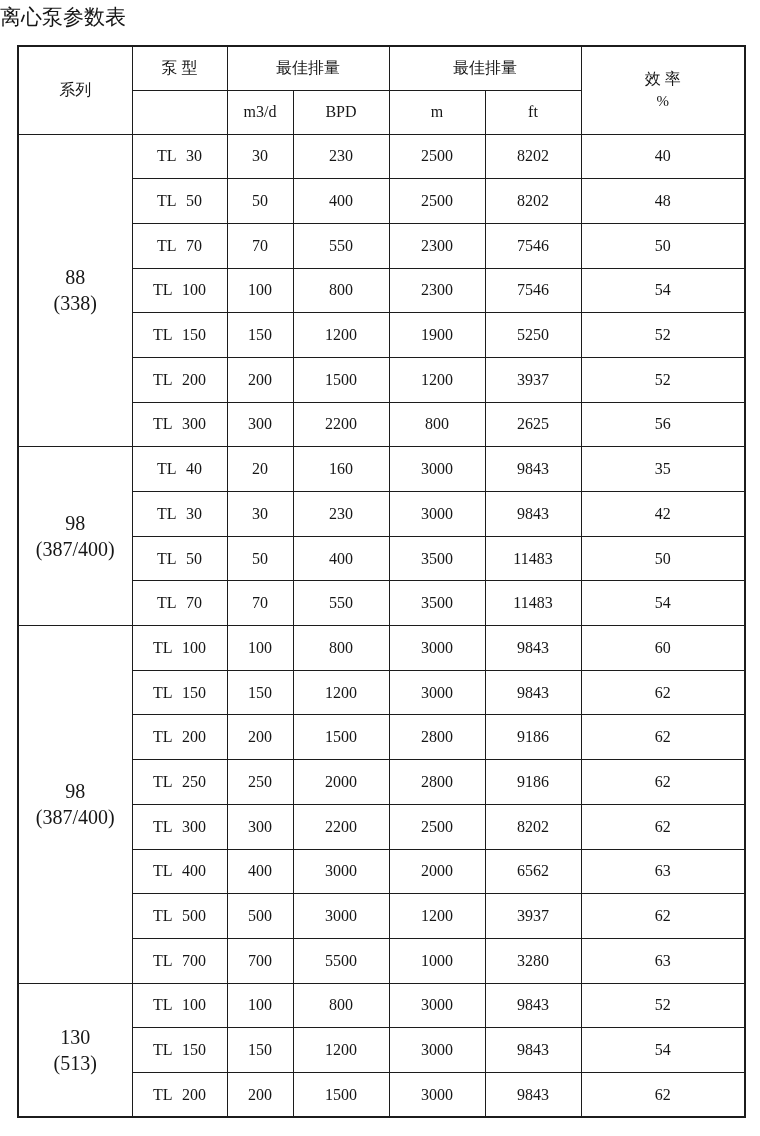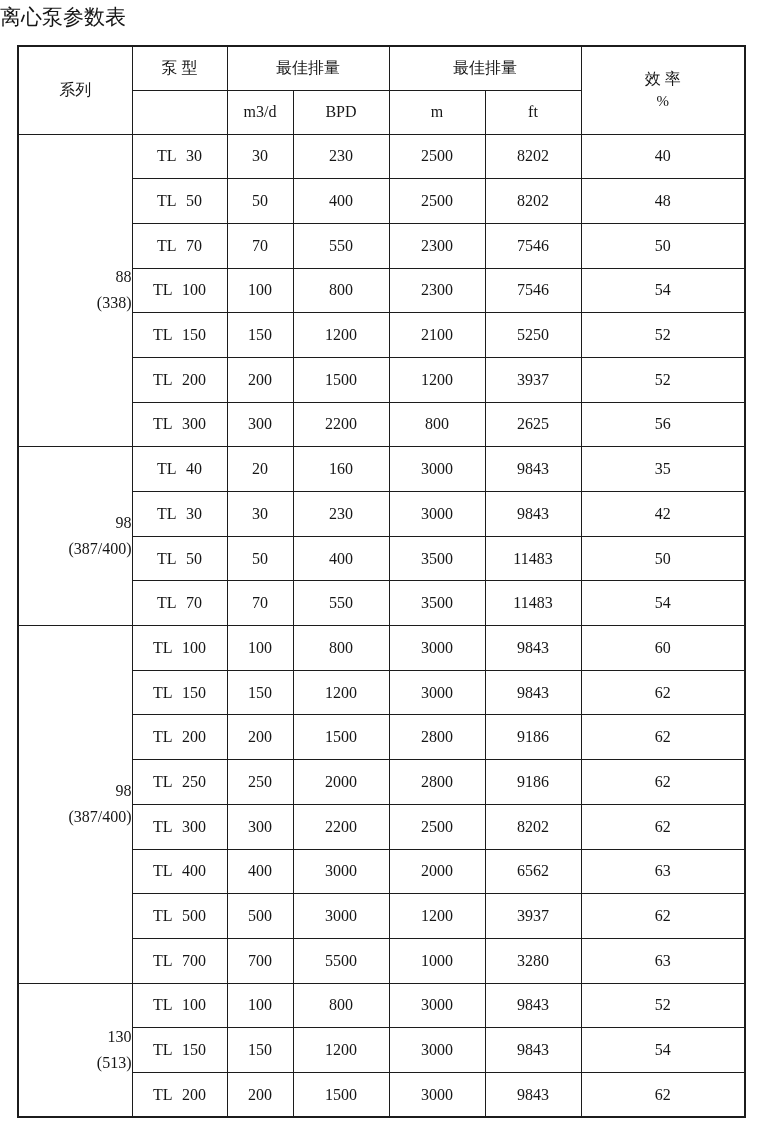--- a/index.html
+++ b/index.html
@@ -43,21 +43,21 @@
     padding: 0;
     font-weight: normal;
     font-size: 16px;
     color: #161616;
   }
   thead tr { height: 44px; }
   tbody tr { height: 44.7px; }
   .zh-head { font-size: 17px; }
   .eff-head div { line-height: 22px; }
   .eff-pct { font-size: 15px; }
-  .series-cell div { line-height: 26px; font-size: 16px; text-align: right; }
+  .series-cell div { line-height: 26px; font-size: 20px; }
   td.pump-type { word-spacing: 6px; }
 </style>
 </head>
 <body>
 
 <div class="page">
 
   <div class="doc-title">离心泵参数表</div>
 
   <table class="pump-table">
@@ -123,21 +123,21 @@
           <td>100</td>
           <td>800</td>
           <td>2300</td>
           <td>7546</td>
           <td>54</td>
         </tr>
         <tr>
           <td class="pump-type">TL 150</td>
           <td>150</td>
           <td>1200</td>
-          <td>2100</td>
+          <td>1900</td>
           <td>5250</td>
           <td>52</td>
         </tr>
         <tr>
           <td class="pump-type">TL 200</td>
           <td>200</td>
           <td>1500</td>
           <td>1200</td>
           <td>3937</td>
           <td>52</td>

